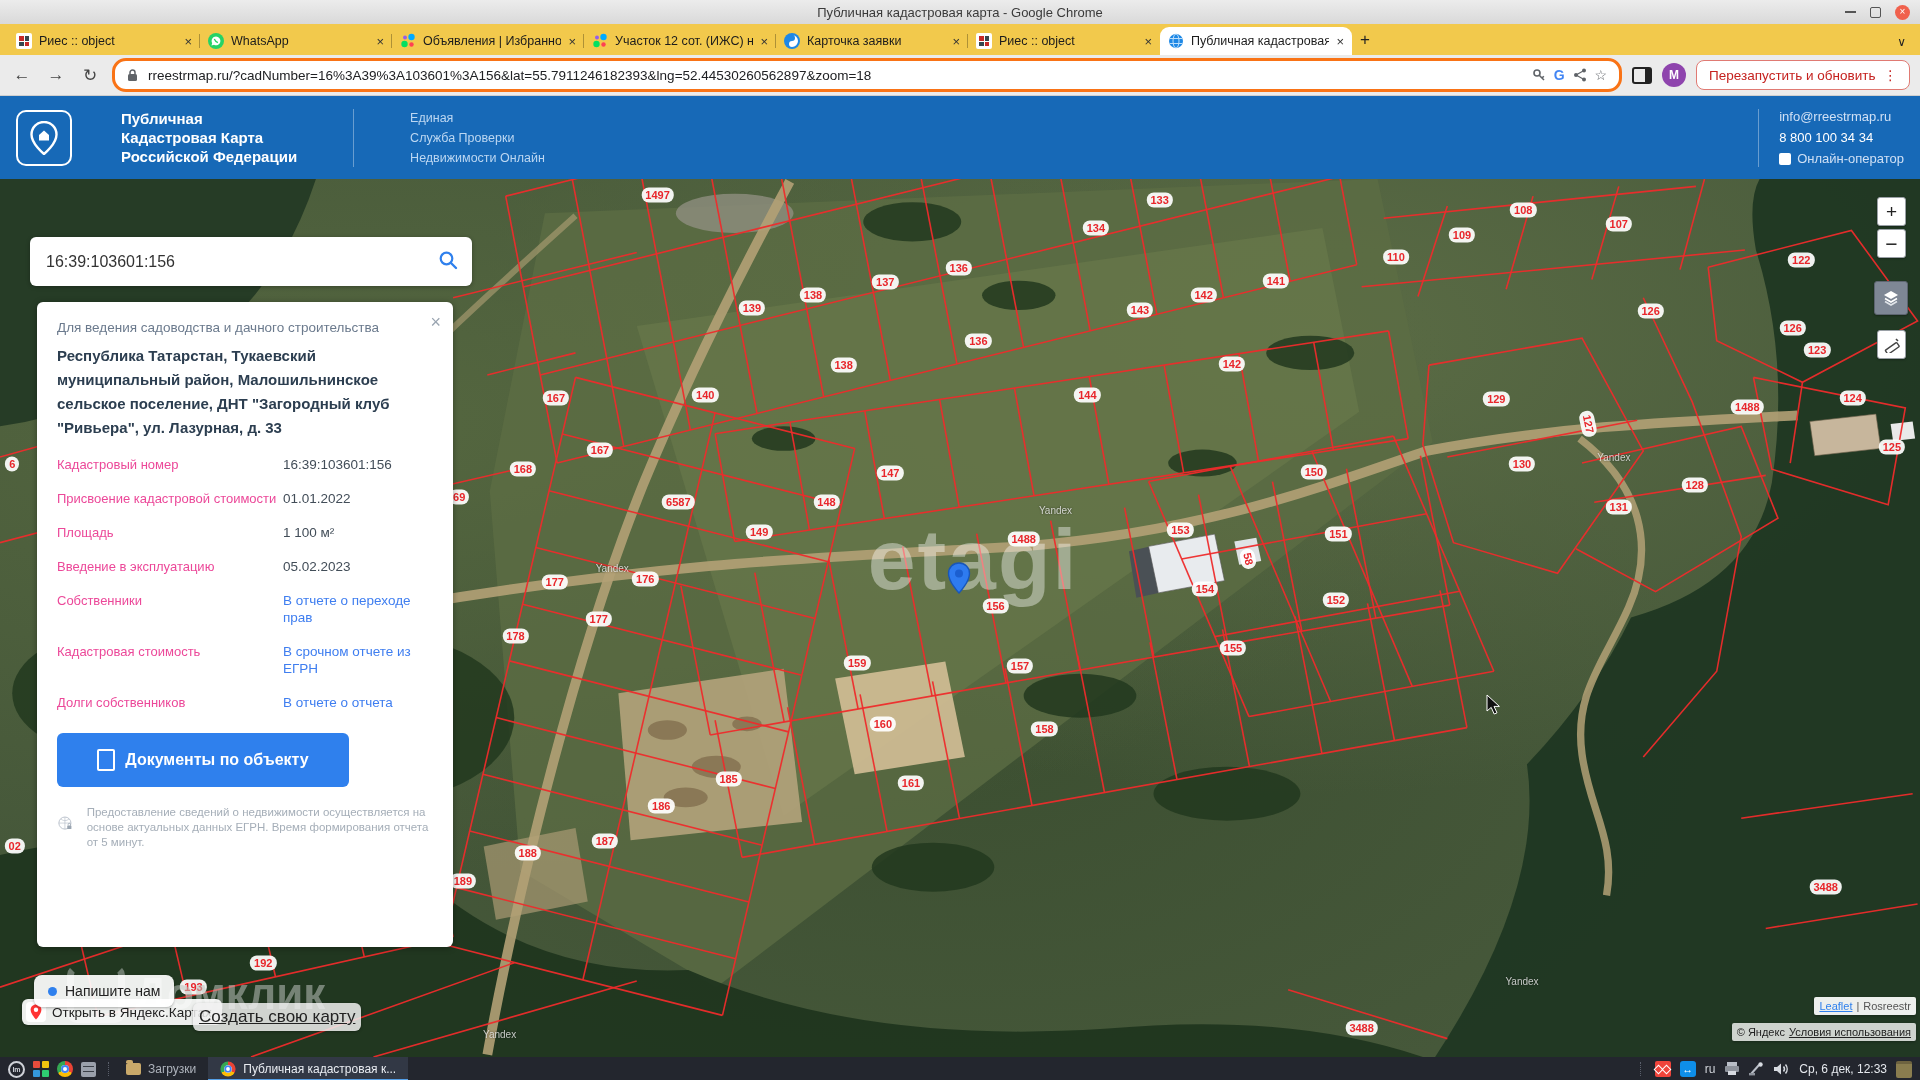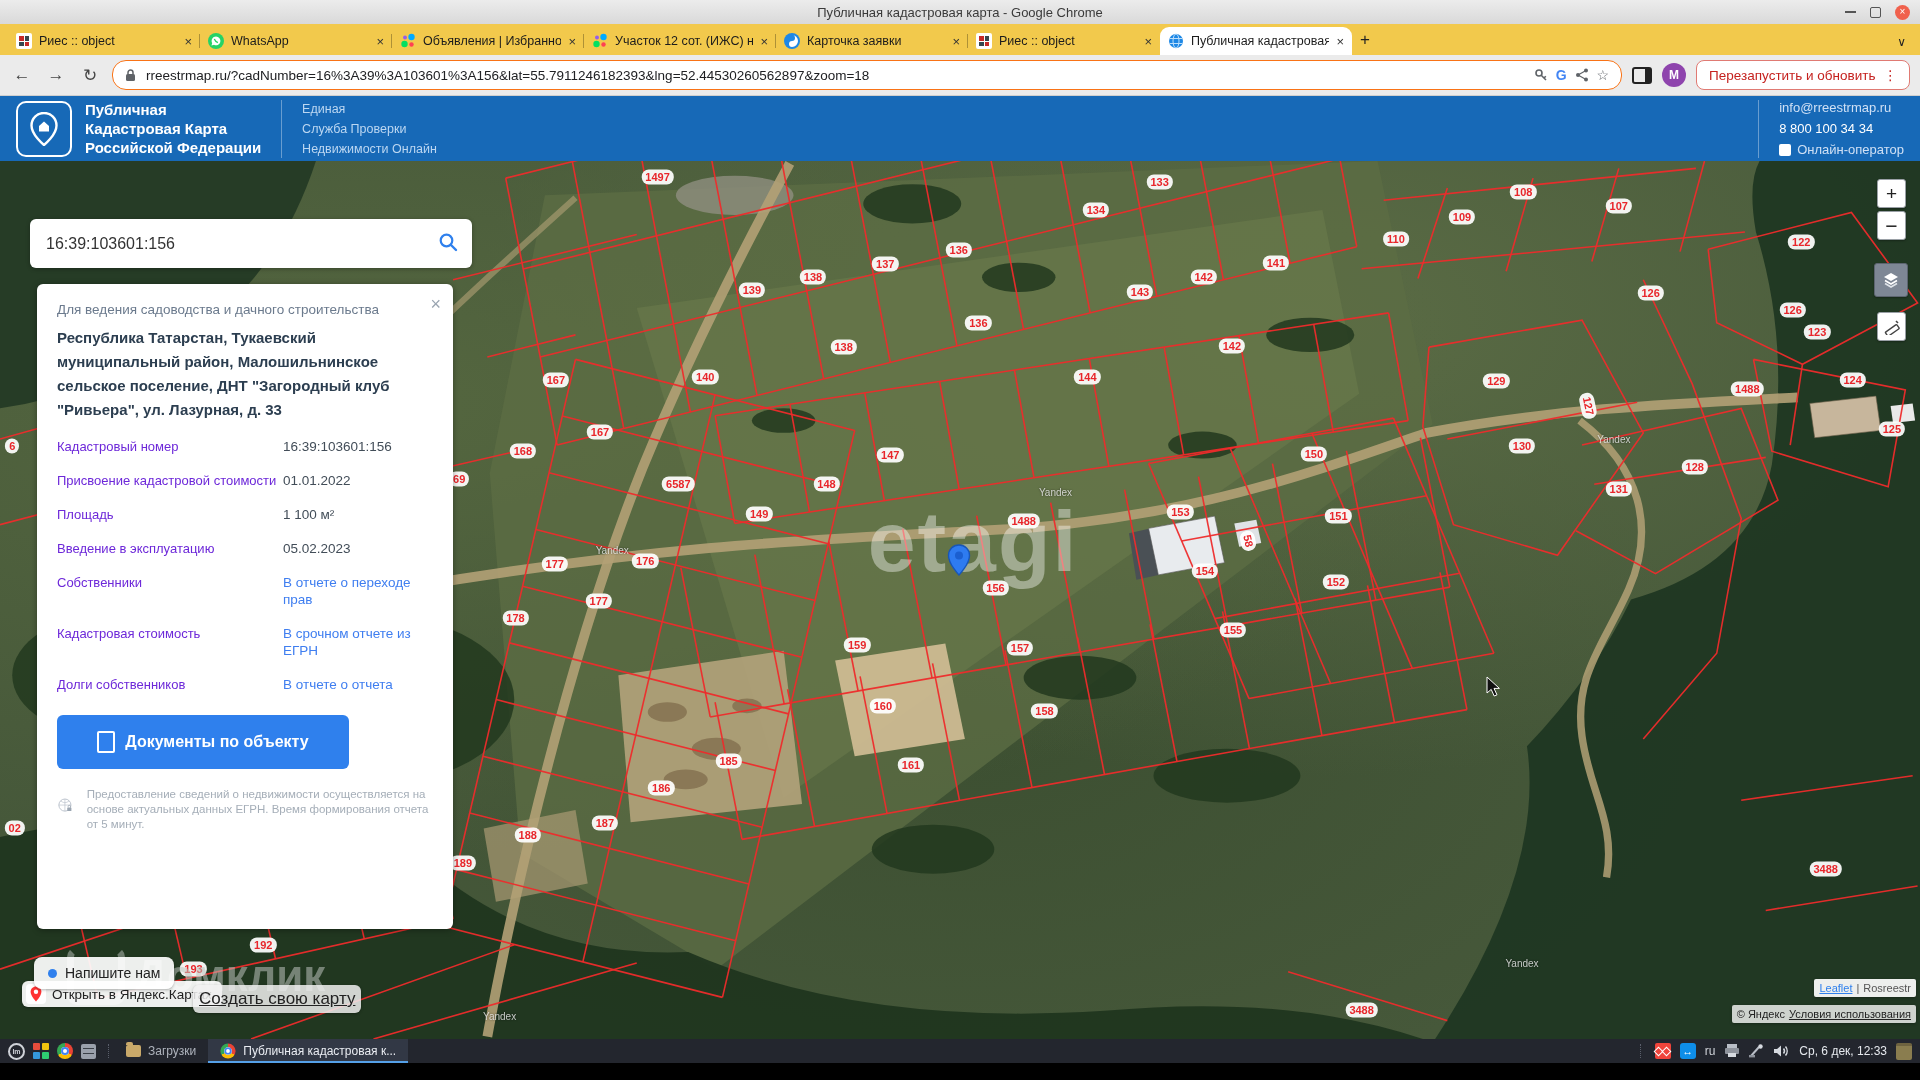--- a/index.html
+++ b/index.html
@@ -20,33 +20,33 @@
   .tab .lbl{flex:1;overflow:hidden;white-space:nowrap;}
   .tab .x{color:#333;font-size:13px;flex:0 0 auto;}
   .tab.active{background:#fff;border-radius:9px 9px 0 0;}
   .tab:not(.active):not(:first-child)::before{content:"";position:absolute;left:-1px;top:7px;height:14px;width:1px;background:rgba(0,0,0,.28);}
   .fav{width:16px;height:16px;flex:0 0 16px;position:relative;}
   .newtab{width:26px;height:26px;display:flex;align-items:center;justify-content:center;font-size:17px;color:#222;margin-bottom:2px;}
   .tablist{margin-left:auto;margin-right:14px;margin-bottom:6px;color:#222;font-size:12px;}
   
   .toolbar{height:40px;background:#ebebeb;border-bottom:1px solid #cfcfcf;display:flex;align-items:center;padding:0 10px;gap:10px;}
   .navbtn{font-size:17px;color:#454545;width:24px;text-align:center;}
-  .omnibox{flex:1;height:28px;background:#fff;border:1px solid #f97316;border-radius:14px;
+  .omnibox{flex:1;height:28px;background:#fff;border:3px solid #f97316;border-radius:14px;
            display:flex;align-items:center;padding:0 12px;gap:8px;min-width:0;}
   .omnibox input{flex:1;border:0;outline:0;font-size:13.5px;color:#202124;font-family:"Liberation Sans",sans-serif;background:transparent;min-width:0;}
   .obicon{color:#5f6368;font-size:14px;flex:0 0 auto;display:flex;align-items:center;}
   .gicon{font-weight:bold;color:#4285f4;font-size:14px;}
   .sidepanel{width:16px;height:13px;border:2px solid #222;border-radius:3px;position:relative;}
   .sidepanel::after{content:"";position:absolute;right:0;top:0;bottom:0;width:5px;background:#222;}
   .avatar{width:24px;height:24px;border-radius:50%;background:#8e44ad;color:#fff;font-size:12px;font-weight:bold;
           display:flex;align-items:center;justify-content:center;}
   .restart{border:1px solid #e07a73;color:#c5221f;background:#fff;border-radius:8px;height:28px;
            display:flex;align-items:center;gap:8px;padding:0 12px;font-size:13.5px;white-space:nowrap;}
   
-  .siteheader{height:65px;background:#1769b7;display:flex;align-items:center;padding:0 16px;color:#fff;}
+  .siteheader{height:83px;background:#1769b7;display:flex;align-items:center;padding:0 16px;color:#fff;gap:36px;}
   .logo{width:52px;height:52px;border:2px solid #fff;border-radius:10px;display:flex;align-items:center;justify-content:center;margin-right:13px;}
   .brand{font-size:15px;font-weight:bold;line-height:19px;}
   .hdiv{width:1px;height:58px;background:rgba(255,255,255,.35);margin:0 20px;}
   .hnav{font-size:12.5px;line-height:20px;color:#bcd7f2;}
   .hcontact{margin-left:auto;font-size:13px;line-height:21px;color:#cfe0f5;display:flex;gap:20px;align-items:center;}
   .hcontact .vd{width:1px;height:58px;background:rgba(255,255,255,.35);}
   .opline{display:flex;align-items:center;gap:6px;}
   .opicon{width:12px;height:12px;background:#fff;border-radius:2px;display:inline-block;}
   
   .map{position:relative;height:878px;overflow:hidden;
@@ -71,21 +71,21 @@
   
   .searchbox{position:absolute;left:30px;top:58px;width:414px;height:49px;background:#fff;border-radius:6px;
              box-shadow:0 1px 4px rgba(0,0,0,.3);display:flex;align-items:center;padding:0 14px;}
   .searchbox input{flex:1;border:0;outline:0;font-size:16px;color:#333;font-family:"Liberation Sans",sans-serif;}
   .panel{position:absolute;left:37px;top:123px;width:416px;height:645px;background:#fff;border-radius:6px;
          box-shadow:0 1px 6px rgba(0,0,0,.35);padding:18px 20px;box-sizing:border-box;font-size:13px;}
   .pclose{position:absolute;right:12px;top:10px;color:#9aa5b1;font-size:18px;}
   .usage{color:#6b7a8d;font-size:13.5px;margin-bottom:9px;}
   .addr{color:#2c3e50;font-size:15px;font-weight:bold;line-height:24px;margin-bottom:16px;width:376px;}
   .prow{display:flex;margin-bottom:17px;}
-  .prow .pl{width:226px;color:#6d28d9;line-height:17px;flex:0 0 226px;}
+  .prow .pl{width:226px;color:#ec4899;line-height:17px;flex:0 0 226px;}
   .prow .pv{width:150px;color:#424d58;font-size:13.5px;line-height:17px;}
   .prow .pv.link{color:#3f7ef0;}
   .docbtn{margin-top:22px;width:292px;height:54px;background:#2f80ed;border-radius:6px;color:#fff;
           font-size:16px;font-weight:bold;display:flex;align-items:center;justify-content:center;gap:10px;}
   .docico{width:14px;height:18px;border:2px solid #fff;border-radius:2px;position:relative;}
   .disclaimer{margin-top:18px;display:flex;gap:12px;align-items:flex-start;color:#a5aeb8;font-size:11.5px;line-height:15px;}
   
   .mctl{position:absolute;background:#fff;border:1px solid #9aa0a6;border-radius:3px;color:#222;
         display:flex;align-items:center;justify-content:center;box-shadow:0 1px 2px rgba(0,0,0,.3);}
   .zin{right:14px;top:18px;width:27px;height:27px;font-size:19px;}

